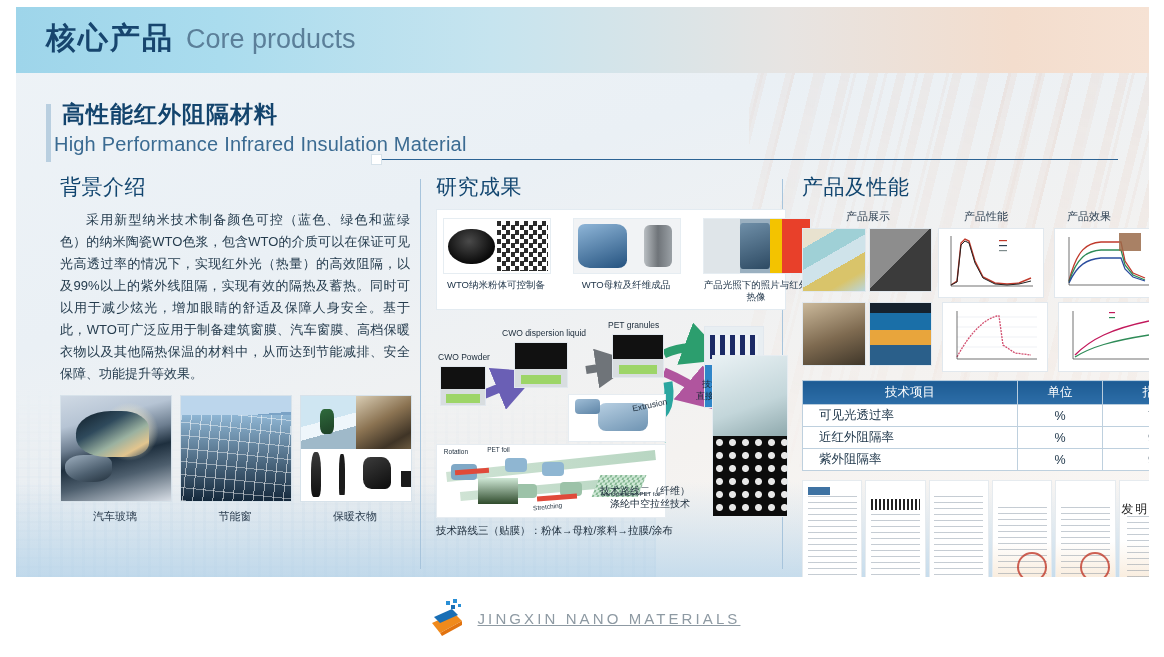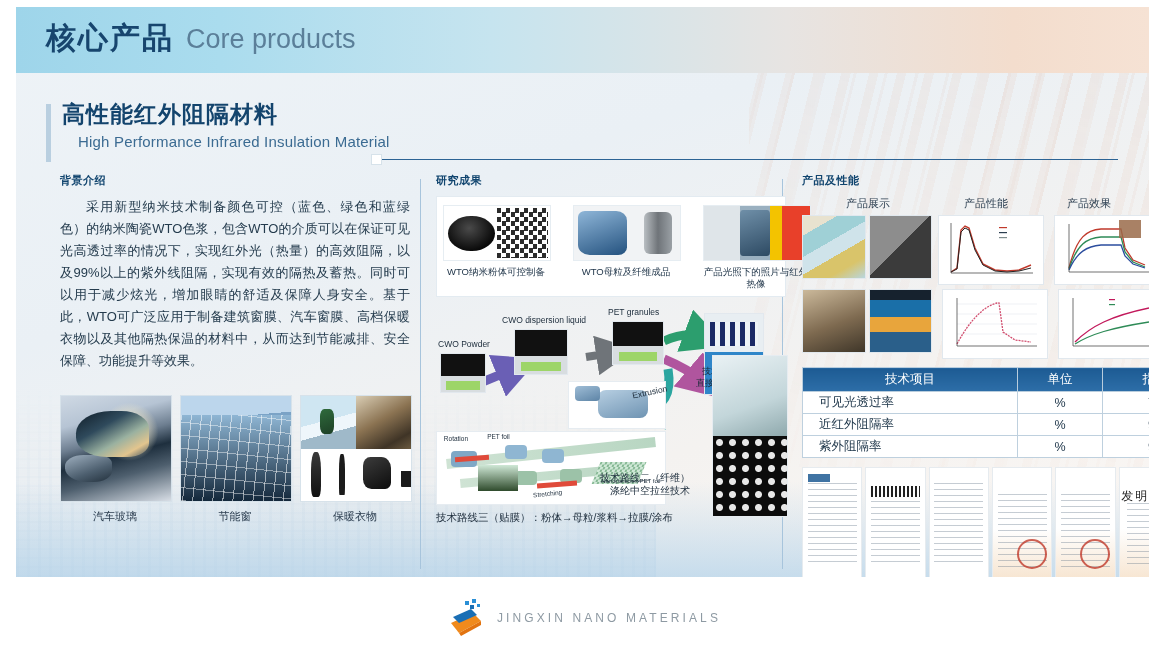--- a/index.html
+++ b/index.html
@@ -38,30 +38,30 @@
     background:linear-gradient(90deg,#9ed5ea 0%,#aadcee 18%,#c6e4ef 42%,#e7e4e2 68%,#f3ddcd 88%,#f6e2d4 100%);}
   .header-title{position:absolute;left:30px;top:11px;display:flex;align-items:baseline;gap:12px;}
   .ht-cn{font-size:30px;font-weight:bold;color:#17456e;letter-spacing:2px;
          font-family:"Liberation Sans","DejaVu Sans",sans-serif;}
   .ht-en{font-size:27px;color:#5b7f99;font-family:"Liberation Sans",sans-serif;font-weight:300;}
 
   
   .sect{position:absolute;left:30px;top:92px;}
   .sect-bar{position:absolute;left:0;top:5px;width:5px;height:58px;background:#b9cfe0;}
   .sect-cn{margin-left:16px;font-size:23px;font-weight:bold;color:#13446d;letter-spacing:1px;}
-  .sect-en{margin-left:32px;margin-top:3px;font-size:15px;color:#3b6b92;font-weight:300;letter-spacing:.2px;}
+  .sect-en{margin-left:8px;margin-top:3px;font-size:20px;color:#3b6b92;font-weight:300;letter-spacing:.2px;}
   .sect-rule{position:absolute;left:362px;top:152px;width:740px;height:0;
              border-top:1.6px solid #2c6394;}
   .sect-rule-cap{position:absolute;left:355px;top:147px;width:9px;height:9px;background:#ffffff;
                  border:1px solid #d6e2ea;}
 
   
   .col{position:absolute;top:166px;}
   .col-div{position:absolute;top:172px;width:0;height:390px;border-left:1px solid #a7c4dc;}
-  .col-title{font-size:11px;font-weight:bold;color:#11456f;letter-spacing:.5px;margin:0 0 8px 0;}
+  .col-title{font-size:21px;font-weight:normal;color:#11456f;letter-spacing:.5px;margin:0 0 8px 0;}
 
   
   #col-left{left:44px;width:350px;}
   .body-text{font-size:13px;line-height:22px;color:#243b4d;text-align:justify;text-indent:2em;margin:0;}
   .thumb-row{position:absolute;left:44px;top:388px;width:396px;display:flex;gap:10px;}
   .thumb{width:110px;}
   .thumb .pic{width:110px;height:105px;border:1px solid #d7e2ea;background:#fff;overflow:hidden;position:relative;}
   .thumb .cap{text-align:center;font-size:11px;color:#2c3e50;margin-top:7px;}
 
   
@@ -157,21 +157,21 @@
   .cert-hd{position:absolute;left:8%;top:5%;width:38%;height:8%;background:#1d5b93;opacity:.85;}
   .cert-bar{position:absolute;left:8%;top:16%;right:8%;height:10%;
     background:repeating-linear-gradient(90deg,#222 0 2px,#fff 2px 4px);}
 
   
   .footer{position:absolute;left:0;bottom:0;width:1164px;height:78px;background:#ffffff;
     display:flex;align-items:center;justify-content:center;gap:10px;}
   .logo-mark{width:44px;height:38px;position:relative;}
   .logo-text{display:flex;flex-direction:column;}
   .logo-cn{font-size:25px;font-weight:bold;color:#2b3a46;letter-spacing:2px;line-height:26px;}
-  .logo-en{font-size:12px;color:#8e9aa3;letter-spacing:3.1px;margin-top:0;}
+  .logo-en{font-size:15px;color:#8e9aa3;letter-spacing:3.1px;margin-top:0;text-decoration:underline;}
 </style>
 </head>
 <body>
 
 <div id="slide">
 
   <div class="frame">
     <div class="bg-arch-top"></div>
     <div class="bg-arch"></div>
     <div class="bg-city"></div>

